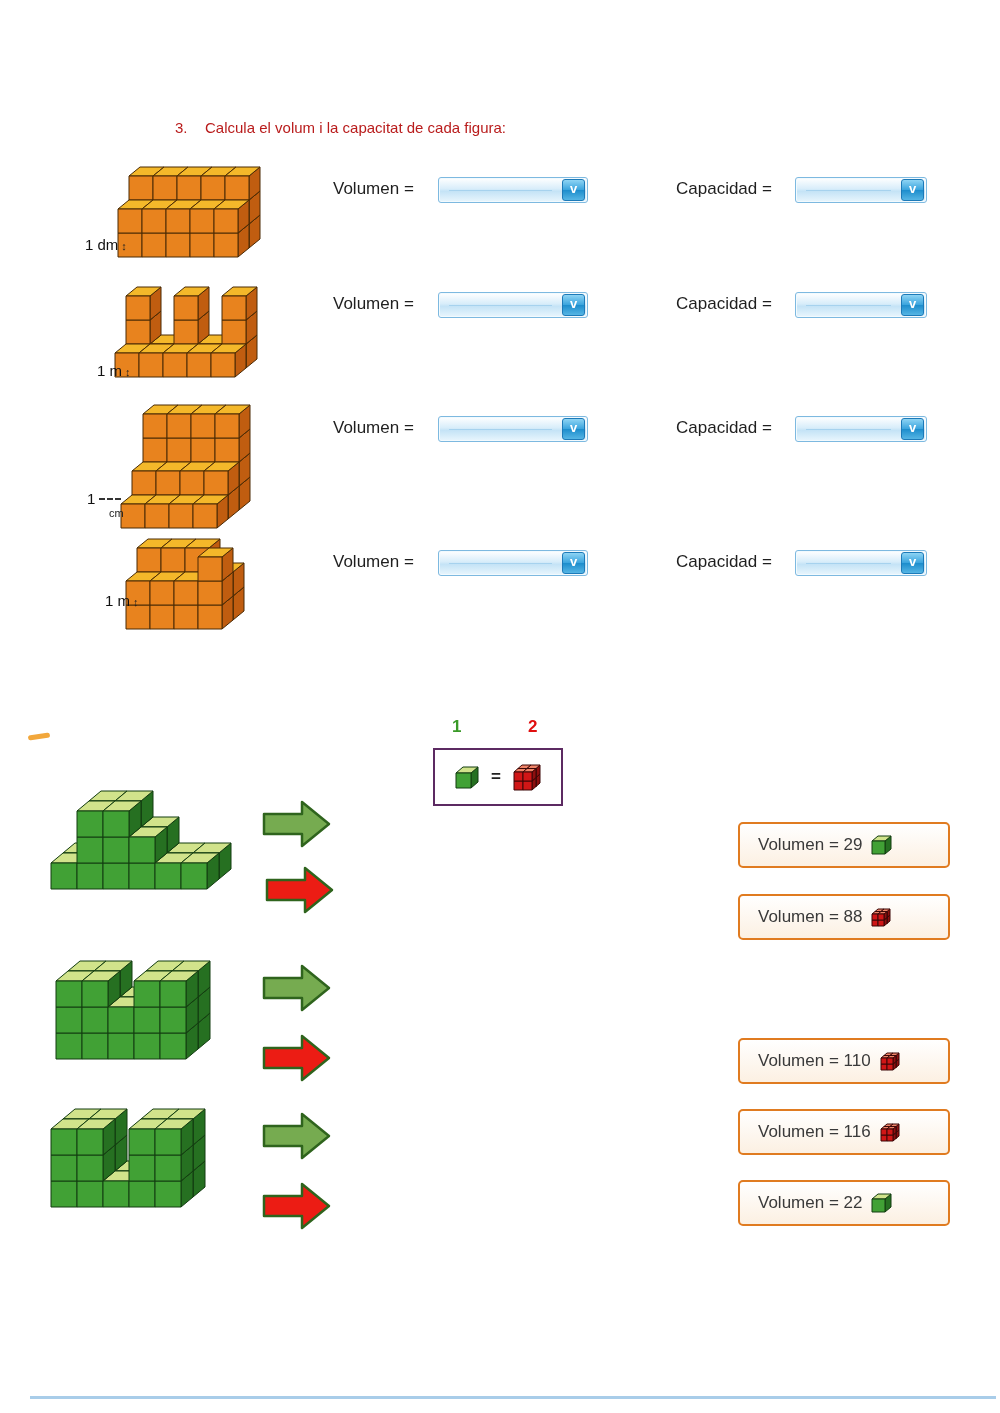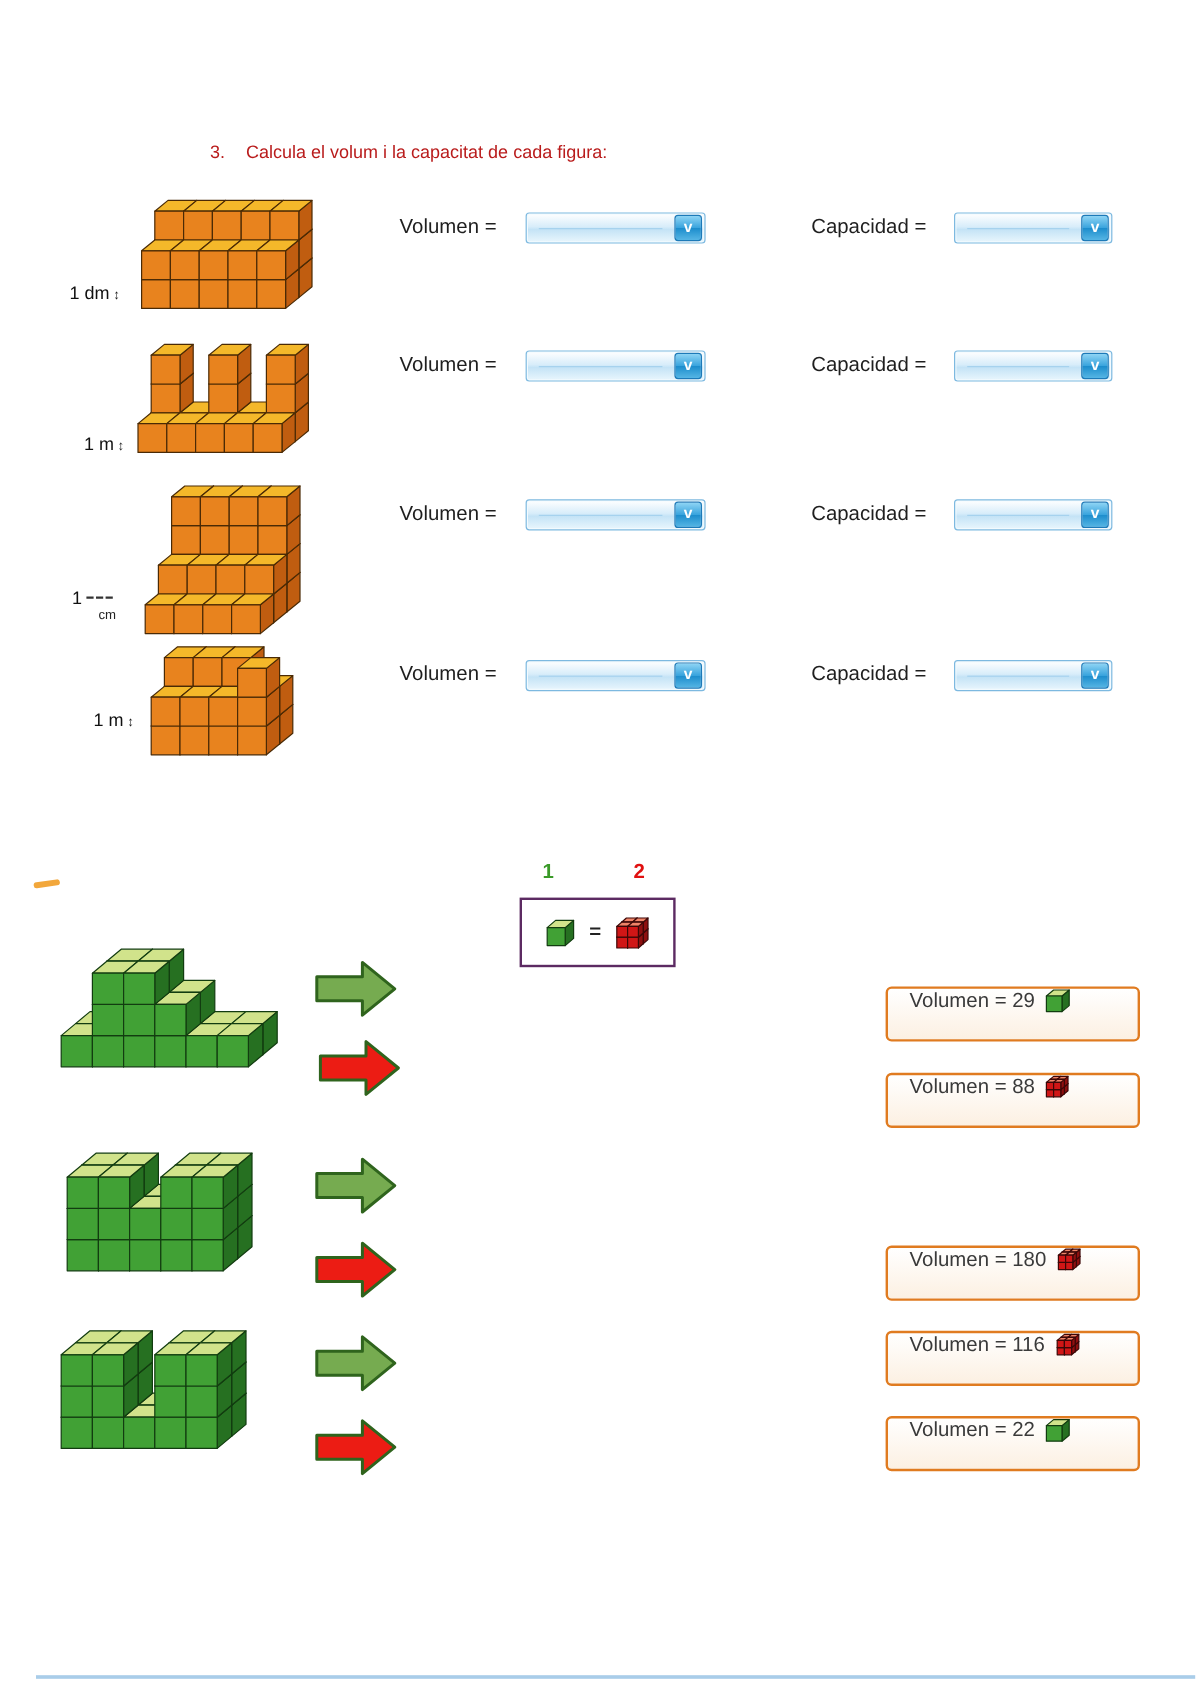--- a/index.html
+++ b/index.html
@@ -4,21 +4,21 @@
 <style>
   html,body{margin:0;padding:0;background:#ffffff;}
   .page{position:relative;width:1000px;height:1413px;background:#fff;overflow:hidden;
         font-family:"Liberation Sans",sans-serif;}
 
   .sec-heading{position:absolute;font-size:15px;color:#b91c1c;white-space:nowrap;}
   .sec-num{display:inline-block;width:30px;}
 
   .fig{position:absolute;overflow:visible;}
 
-  .unit{position:absolute;font-size:15px;color:#111;white-space:nowrap;}
+  .unit{position:absolute;font-size:15px;color:#111;white-space:nowrap;margin-left:27px;}
   .unit-marker{font-size:11px;margin-left:3px;color:#222;}
   .unit-cm{width:70px;}
   .dash-line{display:inline-block;width:22px;height:0;border-top:2px dashed #333;
              margin-left:4px;vertical-align:4px;}
   .unit-sub{position:absolute;left:22px;top:17px;font-size:11px;color:#222;}
 
   .lw-label{position:absolute;font-size:17px;color:#1f1f1f;white-space:nowrap;}
 
   .lw-select{position:absolute;height:26px;box-sizing:border-box;display:flex;align-items:center;
              border:1px solid #7db9e0;border-radius:3px;
@@ -37,21 +37,21 @@
               border:2px solid var(--legend-border);background:#fff;
               display:flex;align-items:center;justify-content:center;gap:12px;}
   .legend-eq{font-size:17px;font-weight:bold;color:#222;}
   .legend-box svg{overflow:visible;}
 
   .arrow{position:absolute;overflow:visible;}
 
   .ansbox{position:absolute;left:738px;width:212px;height:46px;box-sizing:border-box;
           border:2px solid var(--answer-border);border-radius:5px;
           background:linear-gradient(#ffffff,#fcf0e2);
-          display:flex;padding:0 10px 0 18px;}
+          display:flex;align-items:center;padding:0 10px 0 18px;}
   .anstext{font-size:17px;color:#3a3a3a;white-space:nowrap;}
   .ansicon{margin-left:9px;overflow:visible;}
 
   .bottom-line{position:absolute;left:30px;top:1396px;width:966px;height:3px;
                background:var(--bottom-line);}
 </style>
 </head>
 <body>
 
 <div class="page">
@@ -718,21 +718,21 @@
         <polygon points="7,12 13,12 13,18 7,18" fill="#d01616" stroke="#3c0707" stroke-width="1" stroke-linejoin="round"></polygon>
         <polygon points="7,6 10,3.5 10,9.5 7,12" fill="#8e0f0f" stroke="#3c0707" stroke-width="1" stroke-linejoin="round"></polygon>
         <polygon points="1,6 4,3.5 10,3.5 7,6" fill="#ef8468" stroke="#3c0707" stroke-width="1" stroke-linejoin="round"></polygon>
         <polygon points="1,6 7,6 7,12 1,12" fill="#d01616" stroke="#3c0707" stroke-width="1" stroke-linejoin="round"></polygon>
         <polygon points="13,6 16,3.5 16,9.5 13,12" fill="#8e0f0f" stroke="#3c0707" stroke-width="1" stroke-linejoin="round"></polygon>
         <polygon points="7,6 10,3.5 16,3.5 13,6" fill="#ef8468" stroke="#3c0707" stroke-width="1" stroke-linejoin="round"></polygon>
         <polygon points="7,6 13,6 13,12 7,12" fill="#d01616" stroke="#3c0707" stroke-width="1" stroke-linejoin="round"></polygon>
       </svg>
   </div>
   <div class="ansbox" style="top:1038px">
-    <span class="anstext">Volumen = 180</span>
+    <span class="anstext">Volumen = 110</span>
     <svg class="ansicon" width="20" height="19" viewBox="0 0 20 19">
         <polygon points="10,9.5 13,7 13,13 10,15.5" fill="#8e0f0f" stroke="#3c0707" stroke-width="1" stroke-linejoin="round"></polygon>
         <polygon points="4,9.5 7,7 13,7 10,9.5" fill="#ef8468" stroke="#3c0707" stroke-width="1" stroke-linejoin="round"></polygon>
         <polygon points="4,9.5 10,9.5 10,15.5 4,15.5" fill="#d01616" stroke="#3c0707" stroke-width="1" stroke-linejoin="round"></polygon>
         <polygon points="16,9.5 19,7 19,13 16,15.5" fill="#8e0f0f" stroke="#3c0707" stroke-width="1" stroke-linejoin="round"></polygon>
         <polygon points="10,9.5 13,7 19,7 16,9.5" fill="#ef8468" stroke="#3c0707" stroke-width="1" stroke-linejoin="round"></polygon>
         <polygon points="10,9.5 16,9.5 16,15.5 10,15.5" fill="#d01616" stroke="#3c0707" stroke-width="1" stroke-linejoin="round"></polygon>
         <polygon points="10,3.5 13,1 13,7 10,9.5" fill="#8e0f0f" stroke="#3c0707" stroke-width="1" stroke-linejoin="round"></polygon>
         <polygon points="4,3.5 7,1 13,1 10,3.5" fill="#ef8468" stroke="#3c0707" stroke-width="1" stroke-linejoin="round"></polygon>
         <polygon points="4,3.5 10,3.5 10,9.5 4,9.5" fill="#d01616" stroke="#3c0707" stroke-width="1" stroke-linejoin="round"></polygon>

